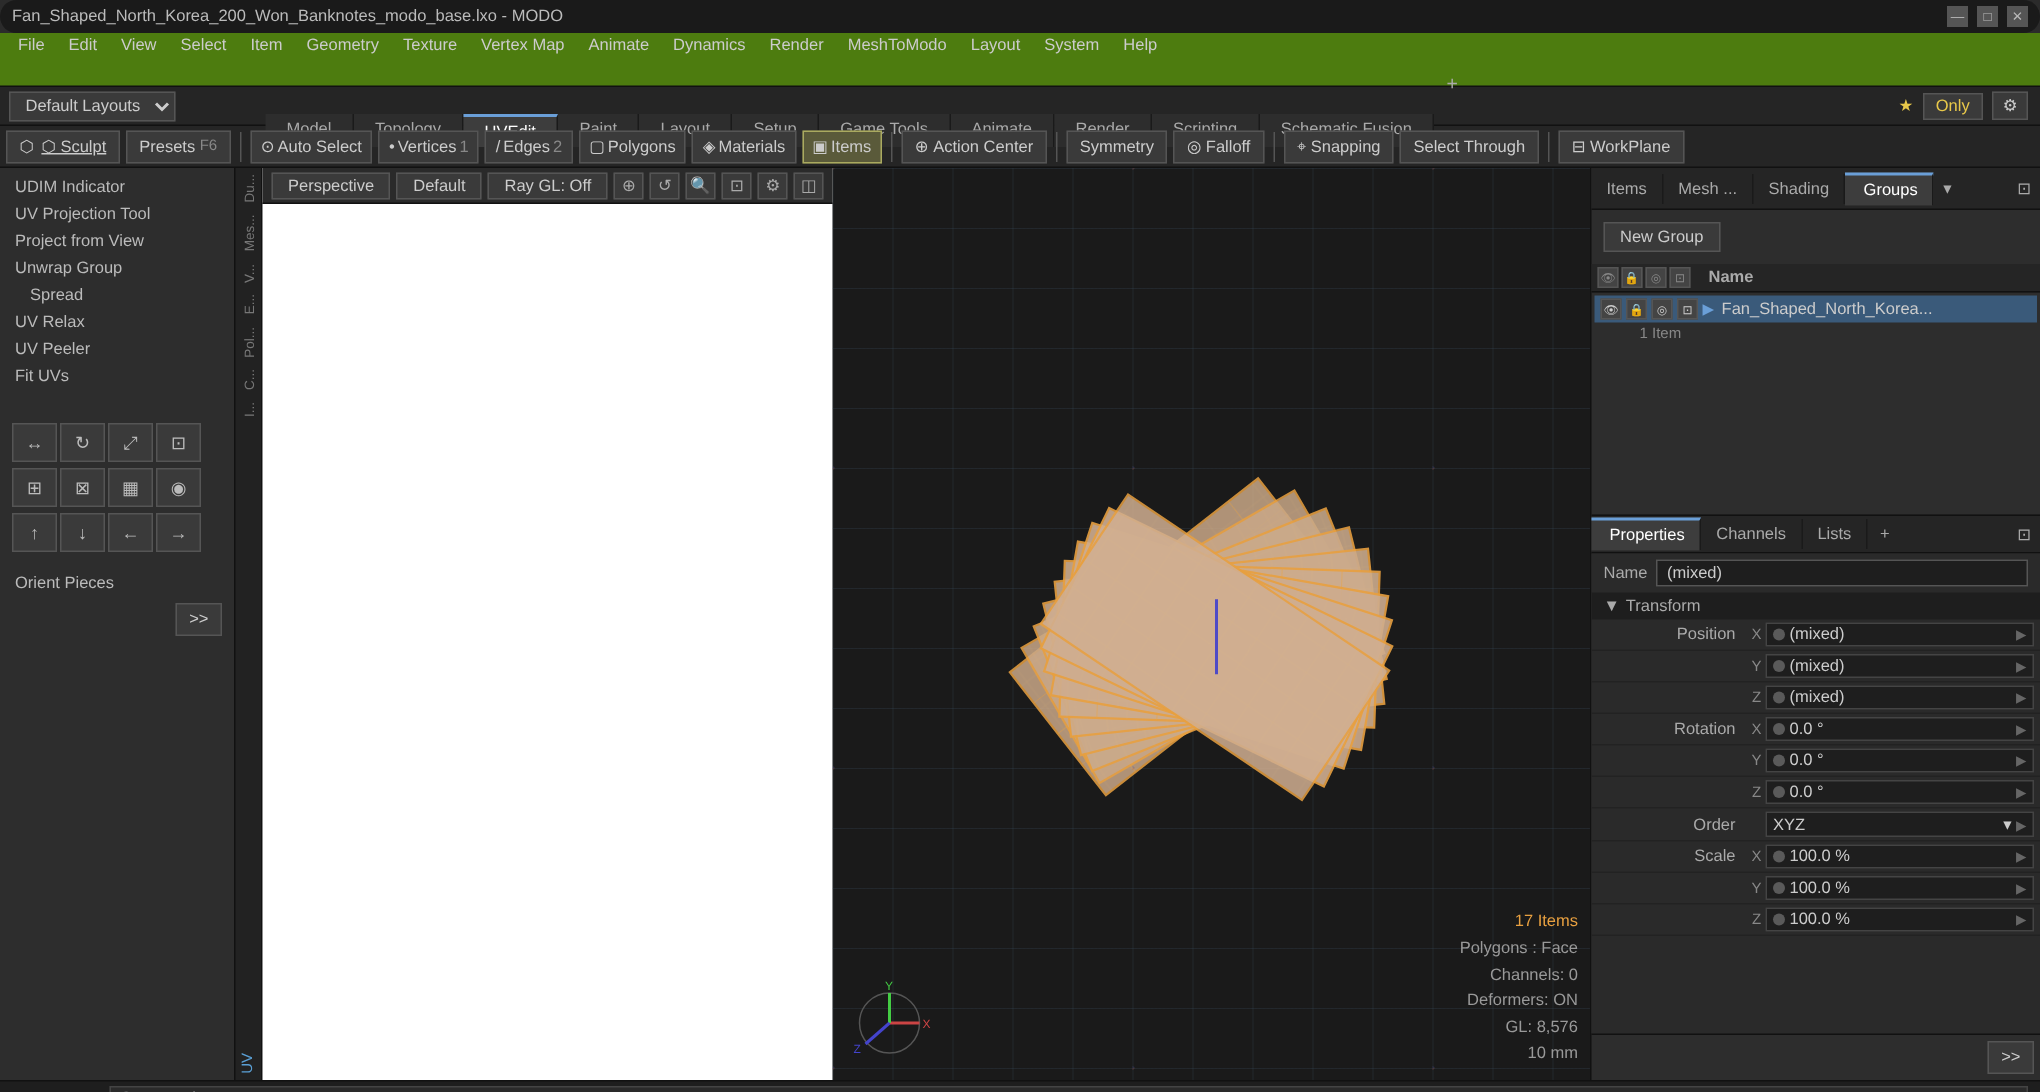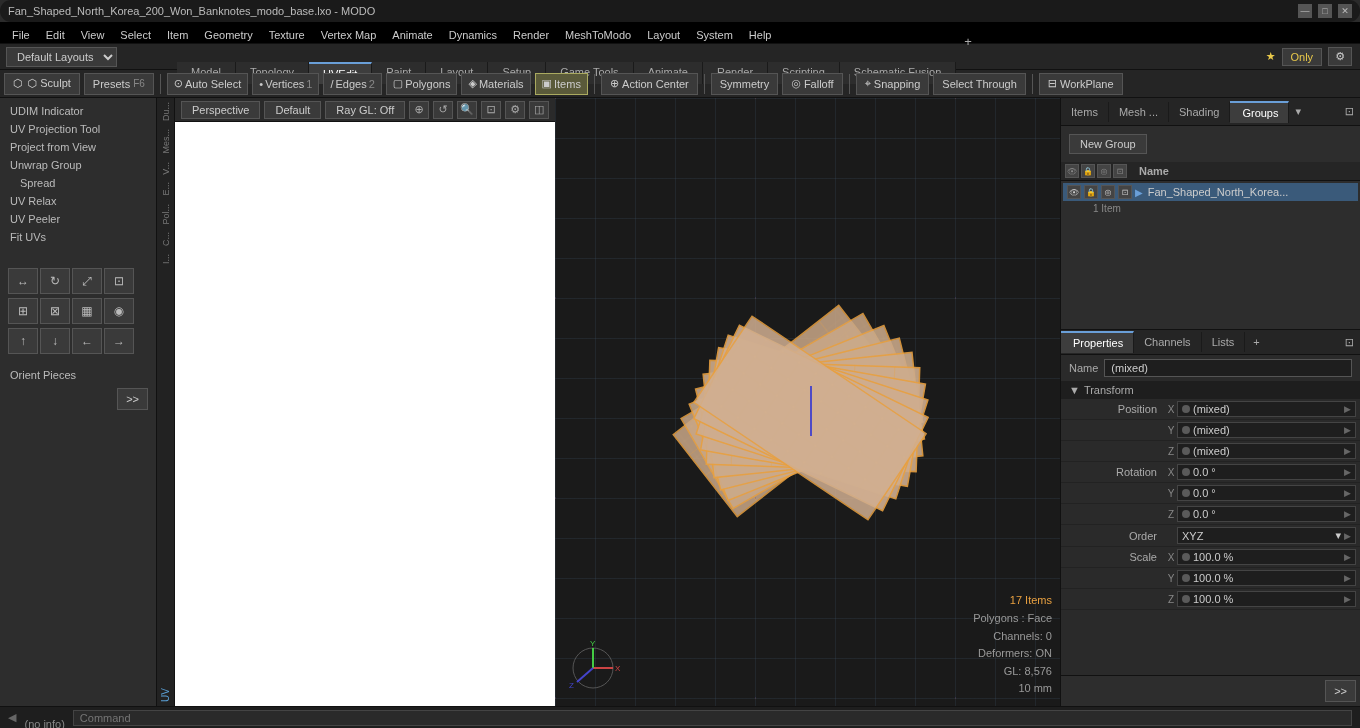--- a/index.html
+++ b/index.html
@@ -31,24 +31,24 @@
     #title-bar .win-btn {
       width: 14px; height: 14px;
       background: #555;
       cursor: pointer;
       display: flex; align-items: center; justify-content: center;
       font-size: 9px;
     }
 
     
     #menu-bar {
-      height: 22px;
-      background: #000000;
-      display: flex;
-      align-items: flex-end;
+      height: 36px;
+      background: #4d7c0f;
+      display: flex;
+      align-items: flex-start;
       padding: 0 4px;
       border-bottom: 1px solid #111;
     }
     .menu-item {
       padding: 2px 8px;
       cursor: pointer;
       color: #ccc;
       font-size: 11px;
     }
 
@@ -573,21 +573,21 @@
   <div class="layout-right">
     <span style="color:#e8c84a;">★</span>
     <div class="only-btn">Only</div>
     <div class="gear-btn">⚙</div>
   </div>
 </div>
 
 <div id="toolbar-row">
   <div class="tool-btn">
     <span>⬡</span>
-    <span style="margin-left:2px;">⬡ Sculpt</span>
+    <span style="margin-left:2px;text-decoration:underline;">⬡ Sculpt</span>
   </div>
   <div class="tool-btn">
     <span>Presets</span>
     <span style="color:#888;font-size:10px;">F6</span>
   </div>
   <div class="tool-separator"></div>
   <div class="selection-mode-btn">
     <span>⊙</span>
     <span>Auto Select</span>
   </div>

